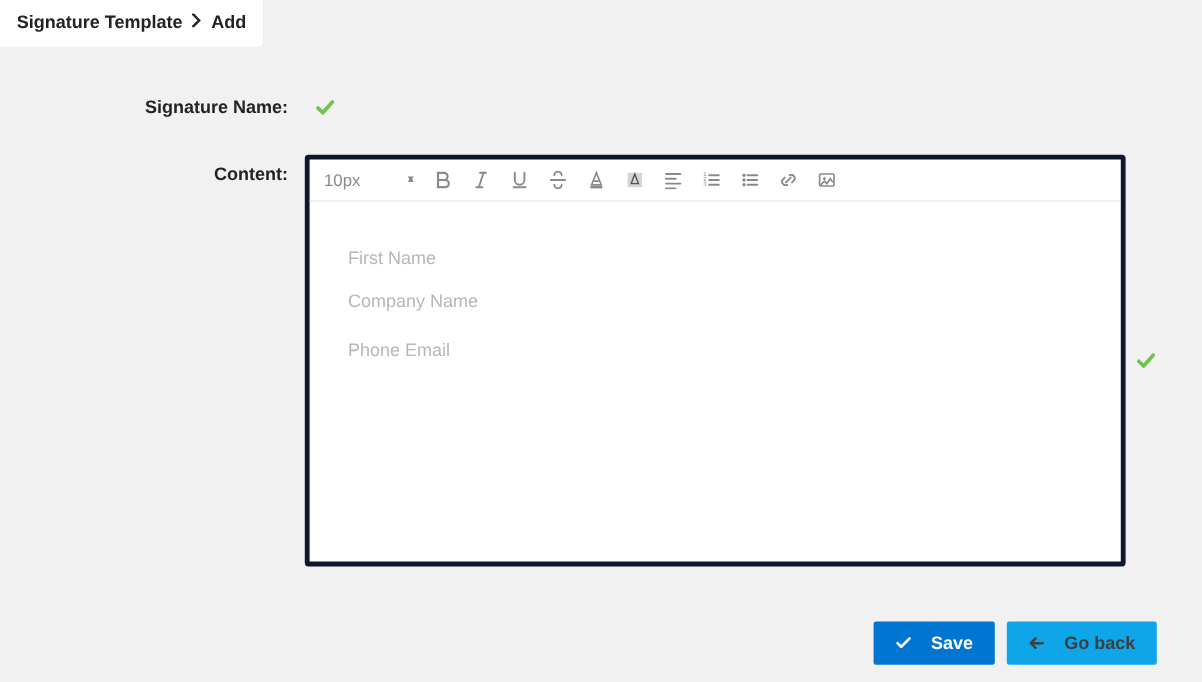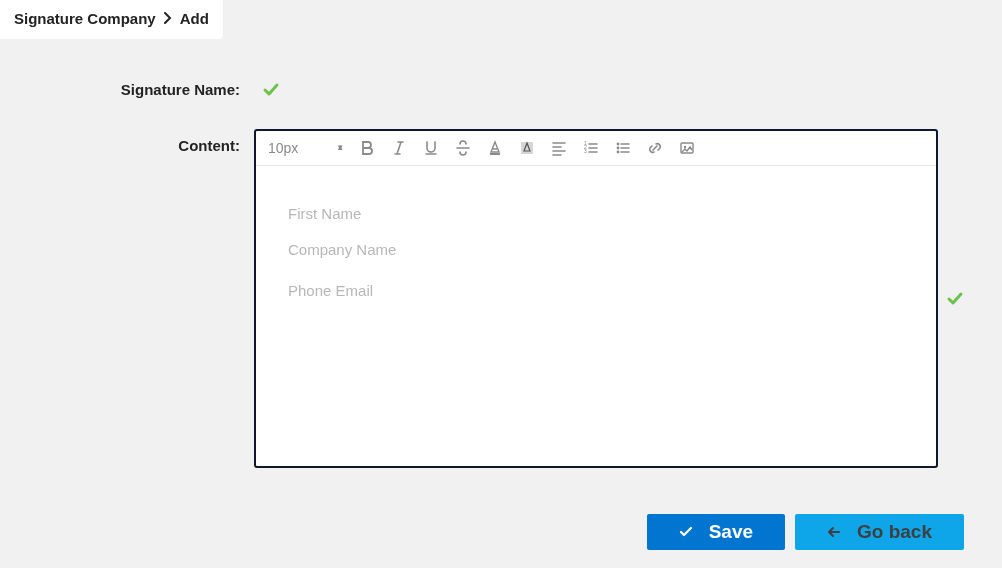--- a/index.html
+++ b/index.html
@@ -66,21 +66,21 @@
     padding: 0 14px;
     font-size: 15px;
     color: #333;
     background: #fff;
   }
   input.text-input::placeholder { color: #a9a9a9; }
 
   .editor-box {
     width: 100%;
     background: #fff;
-    border: 2px solid #0f172a;
+    border: 4px solid #0f172a;
     border-radius: 3px;
   }
   .editor-toolbar {
     display: flex;
     align-items: center;
     gap: 14px;
     padding: 8px 12px;
     border-bottom: 1px solid #e6e6e6;
     color: #8a8a8a;
     user-select: none;
@@ -115,24 +115,24 @@
     display: flex;
     justify-content: flex-end;
     gap: 10px;
     padding: 6px 38px 12px 18px;
   }
   .btn {
     display: inline-flex;
     align-items: center;
     gap: 16px;
     height: 36px;
-    padding: 0 32px;
+    padding: 0 18px;
     border: none;
     border-radius: 2px;
-    font-size: 19px;
+    font-size: 15px;
     font-weight: 600;
     cursor: pointer;
   }
   .btn .ico { width: 14px; height: 14px; display: inline-flex; align-items:center; justify-content:center; }
   .btn-primary {
     background: #0275d1;
     color: #ffffff;
   }
   .btn-primary .ico { color: #ffffff; }
   .btn-secondary {
@@ -141,21 +141,21 @@
   }
   .btn-secondary .ico { color: #3f3f3f; }
   .updown { display:inline-flex; flex-direction:column; line-height:0; font-size:8px; color:#8a8a8a; }
 </style>
 </head>
 <body>
 
 
 
 <div class="breadcrumb-bar">
-  <span>Signature Company</span>
+  <span>Signature Template</span>
   <span class="chevron">
     <svg width="8" height="12" viewBox="0 0 8 12">
         <path d="M1 1 L6 6 L1 11" stroke="#232323" stroke-width="2" fill="none" stroke-linecap="round"></path>
       </svg>
   </span>
   <span>Add</span>
 </div>
 
 <div class="form-area">
 

